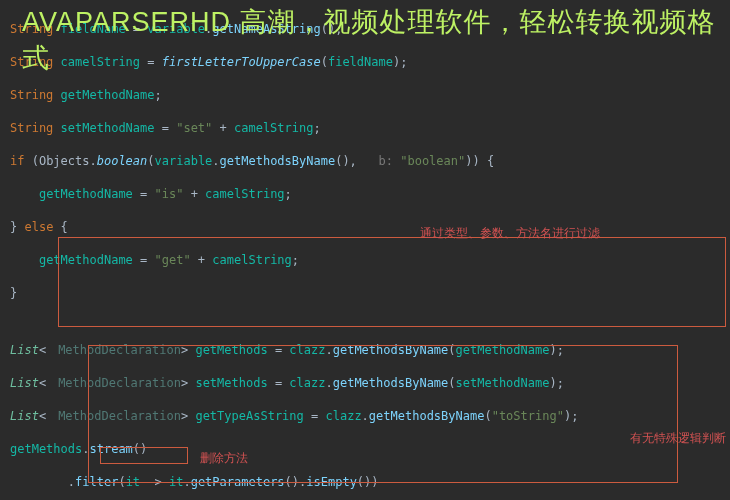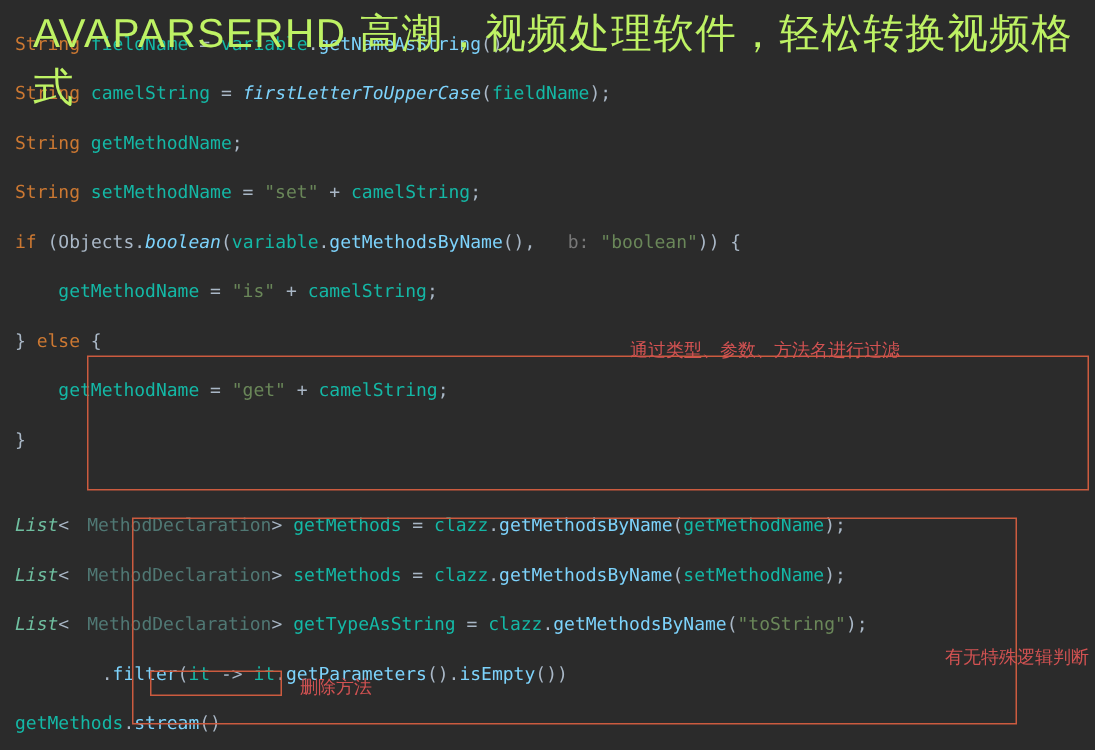--- a/index.html
+++ b/index.html
@@ -73,22 +73,22 @@
 <span class="ln"><span class="kw">String </span><span class="var">setMethodName</span><span> = </span><span class="str">"set"</span><span> + </span><span class="var">camelString</span><span>;</span></span>
 <span class="ln"><span class="kw">if </span><span>(Objects.</span><span class="mth it">boolean</span><span>(</span><span class="var">variable</span><span>.</span><span class="mth">getMethodsByName</span><span>(),   </span><span class="hint">b: </span><span class="str">"boolean"</span><span>)) {</span></span>
 <span class="ln">    <span class="var">getMethodName</span><span> = </span><span class="str">"is"</span><span> + </span><span class="var">camelString</span><span>;</span></span>
 <span class="ln"><span>} </span><span class="kw">else </span><span>{</span></span>
 <span class="ln">    <span class="var">getMethodName</span><span> = </span><span class="str">"get"</span><span> + </span><span class="var">camelString</span><span>;</span></span>
 <span class="ln"><span>}</span></span>
 <span class="ln" style="height:8px;"></span>
 <span class="ln"><span class="ty it">List</span><span>&lt;</span><span class="gen">MethodDeclaration</span><span>&gt; </span><span class="var">getMethods</span><span> = </span><span class="var">clazz</span><span>.</span><span class="mth">getMethodsByName</span><span>(</span><span class="var">getMethodName</span><span>);</span></span>
 <span class="ln"><span class="ty it">List</span><span>&lt;</span><span class="gen">MethodDeclaration</span><span>&gt; </span><span class="var">setMethods</span><span> = </span><span class="var">clazz</span><span>.</span><span class="mth">getMethodsByName</span><span>(</span><span class="var">setMethodName</span><span>);</span></span>
 <span class="ln"><span class="ty it">List</span><span>&lt;</span><span class="gen">MethodDeclaration</span><span>&gt; </span><span class="var">getTypeAsString</span><span> = </span><span class="var">clazz</span><span>.</span><span class="mth">getMethodsByName</span><span>(</span><span class="str">"toString"</span><span>);</span></span>
+<span class="ln"><span class="var">getMethods</span><span>.</span><span class="mth">stream</span><span>()</span></span>
 <span class="ln">        <span>.</span><span class="mth">filter</span><span>(</span><span class="var">it</span><span> -&gt; </span><span class="var">it</span><span>.</span><span class="mth">getParameters</span><span>().</span><span class="mth">isEmpty</span><span>())</span></span>
-<span class="ln"><span class="var">getMethods</span><span>.</span><span class="mth">stream</span><span>()</span></span>
 
 
 
 
 
 
 
 
 
 

